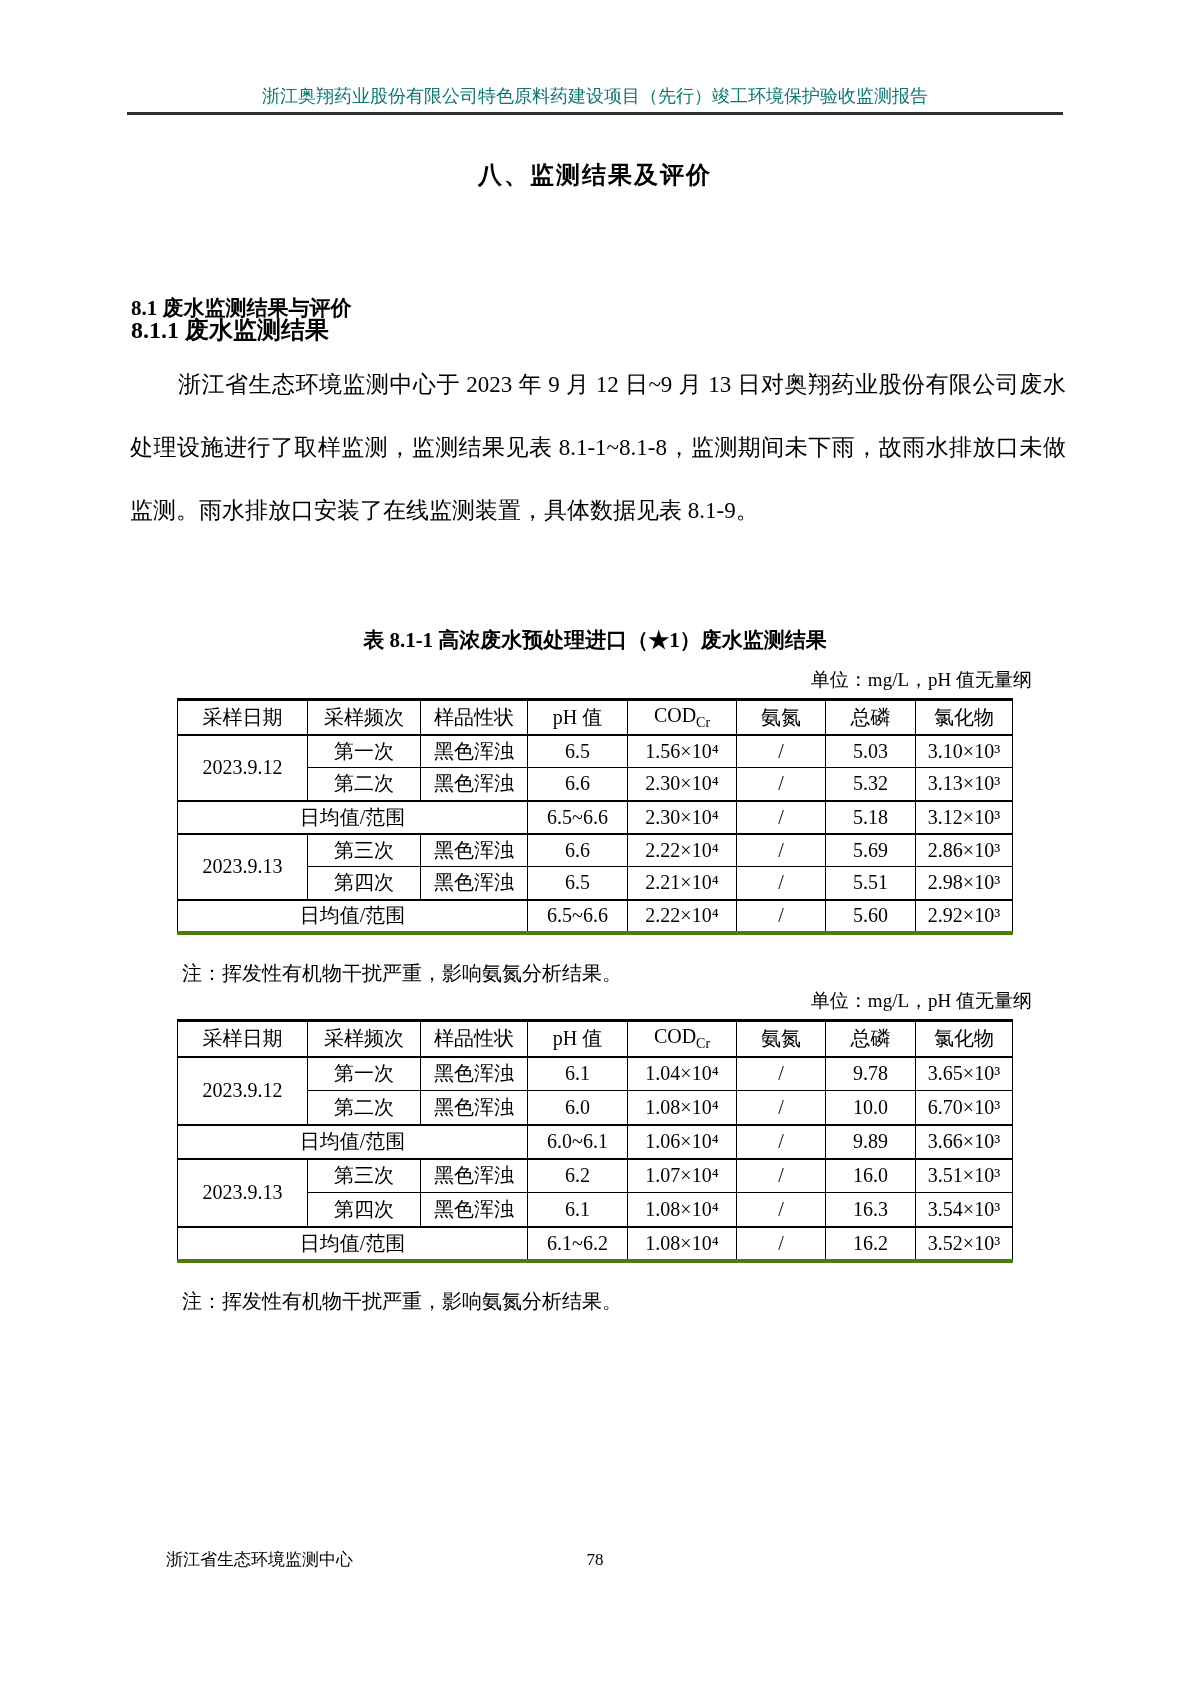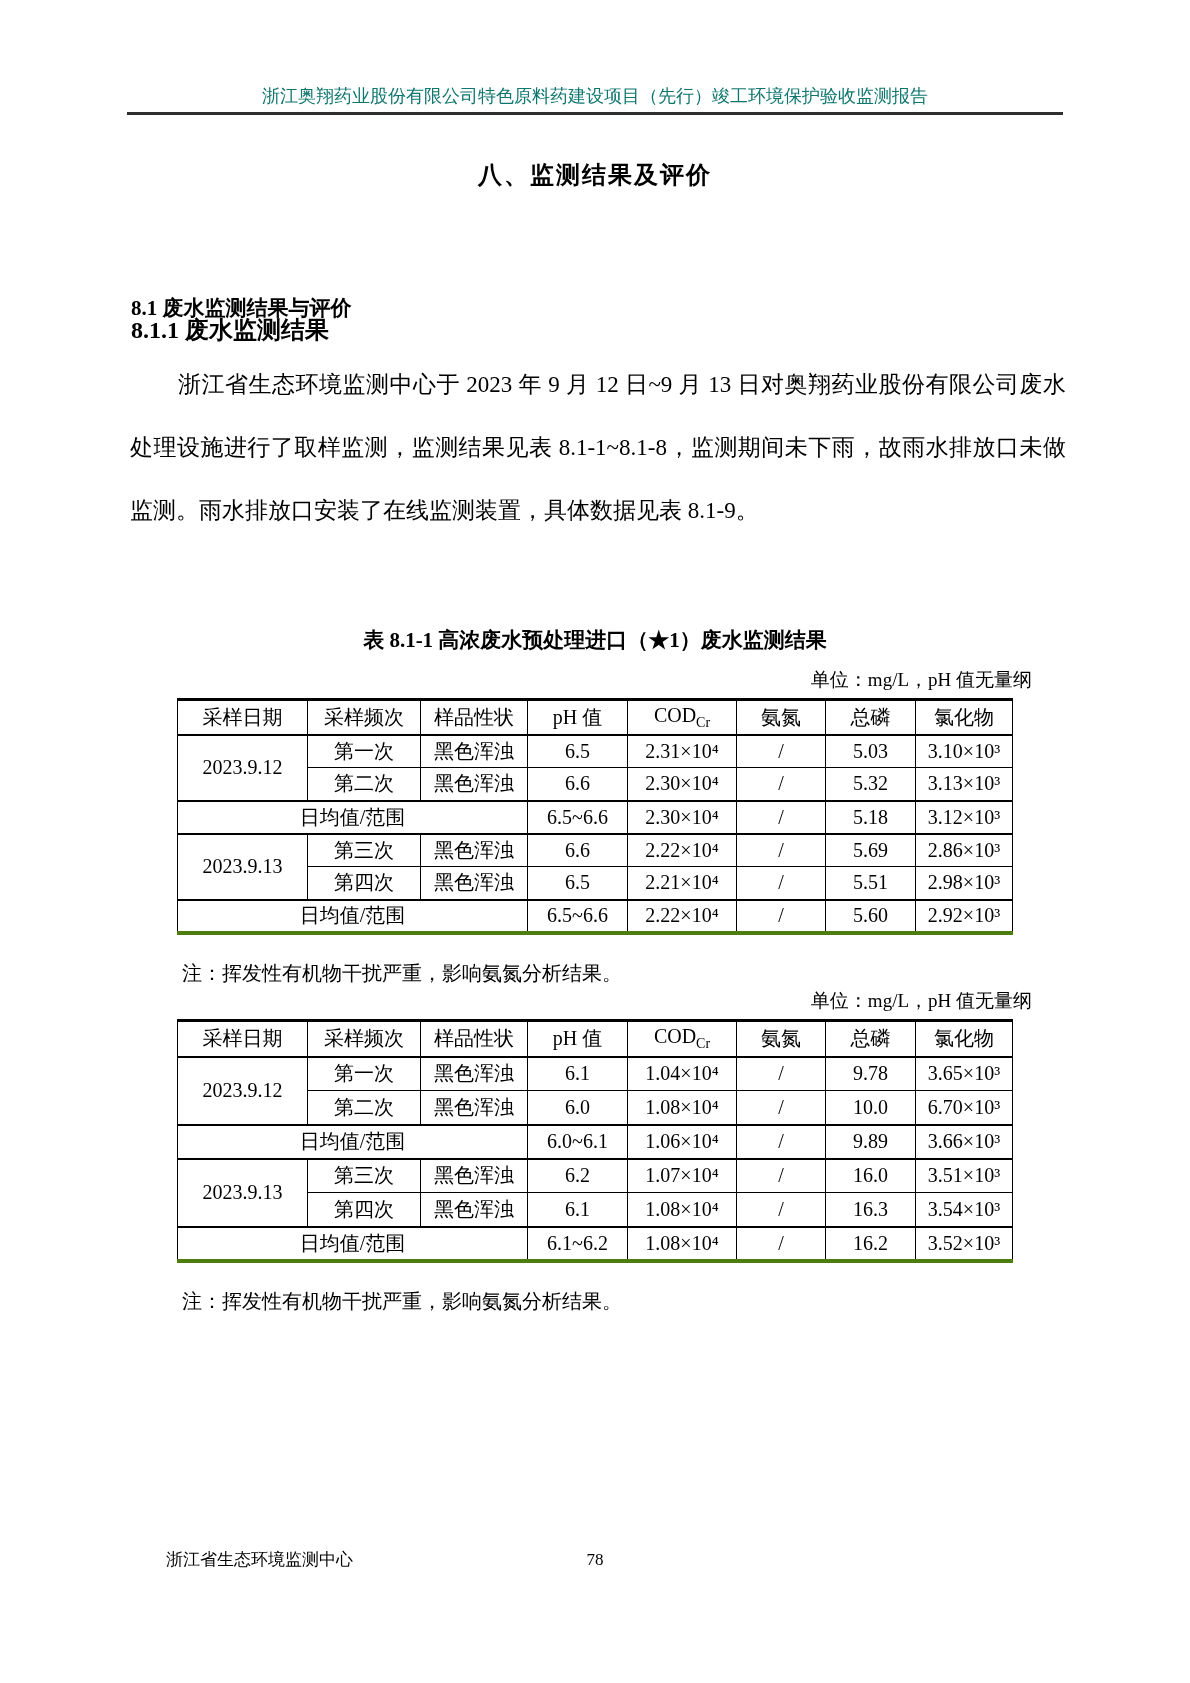--- a/index.html
+++ b/index.html
@@ -164,21 +164,21 @@
           <th>总磷</th>
           <th>氯化物</th>
         </tr>
       </thead>
       <tbody>
         <tr>
           <td rowspan="2">2023.9.12</td>
           <td>第一次</td>
           <td>黑色浑浊</td>
           <td>6.5</td>
-          <td>2.31×10⁴</td>
+          <td>1.56×10⁴</td>
           <td>/</td>
           <td>5.03</td>
           <td>3.10×10³</td>
         </tr>
         <tr>
           <td>第二次</td>
           <td>黑色浑浊</td>
           <td>6.6</td>
           <td>2.30×10⁴</td>
           <td>/</td>

